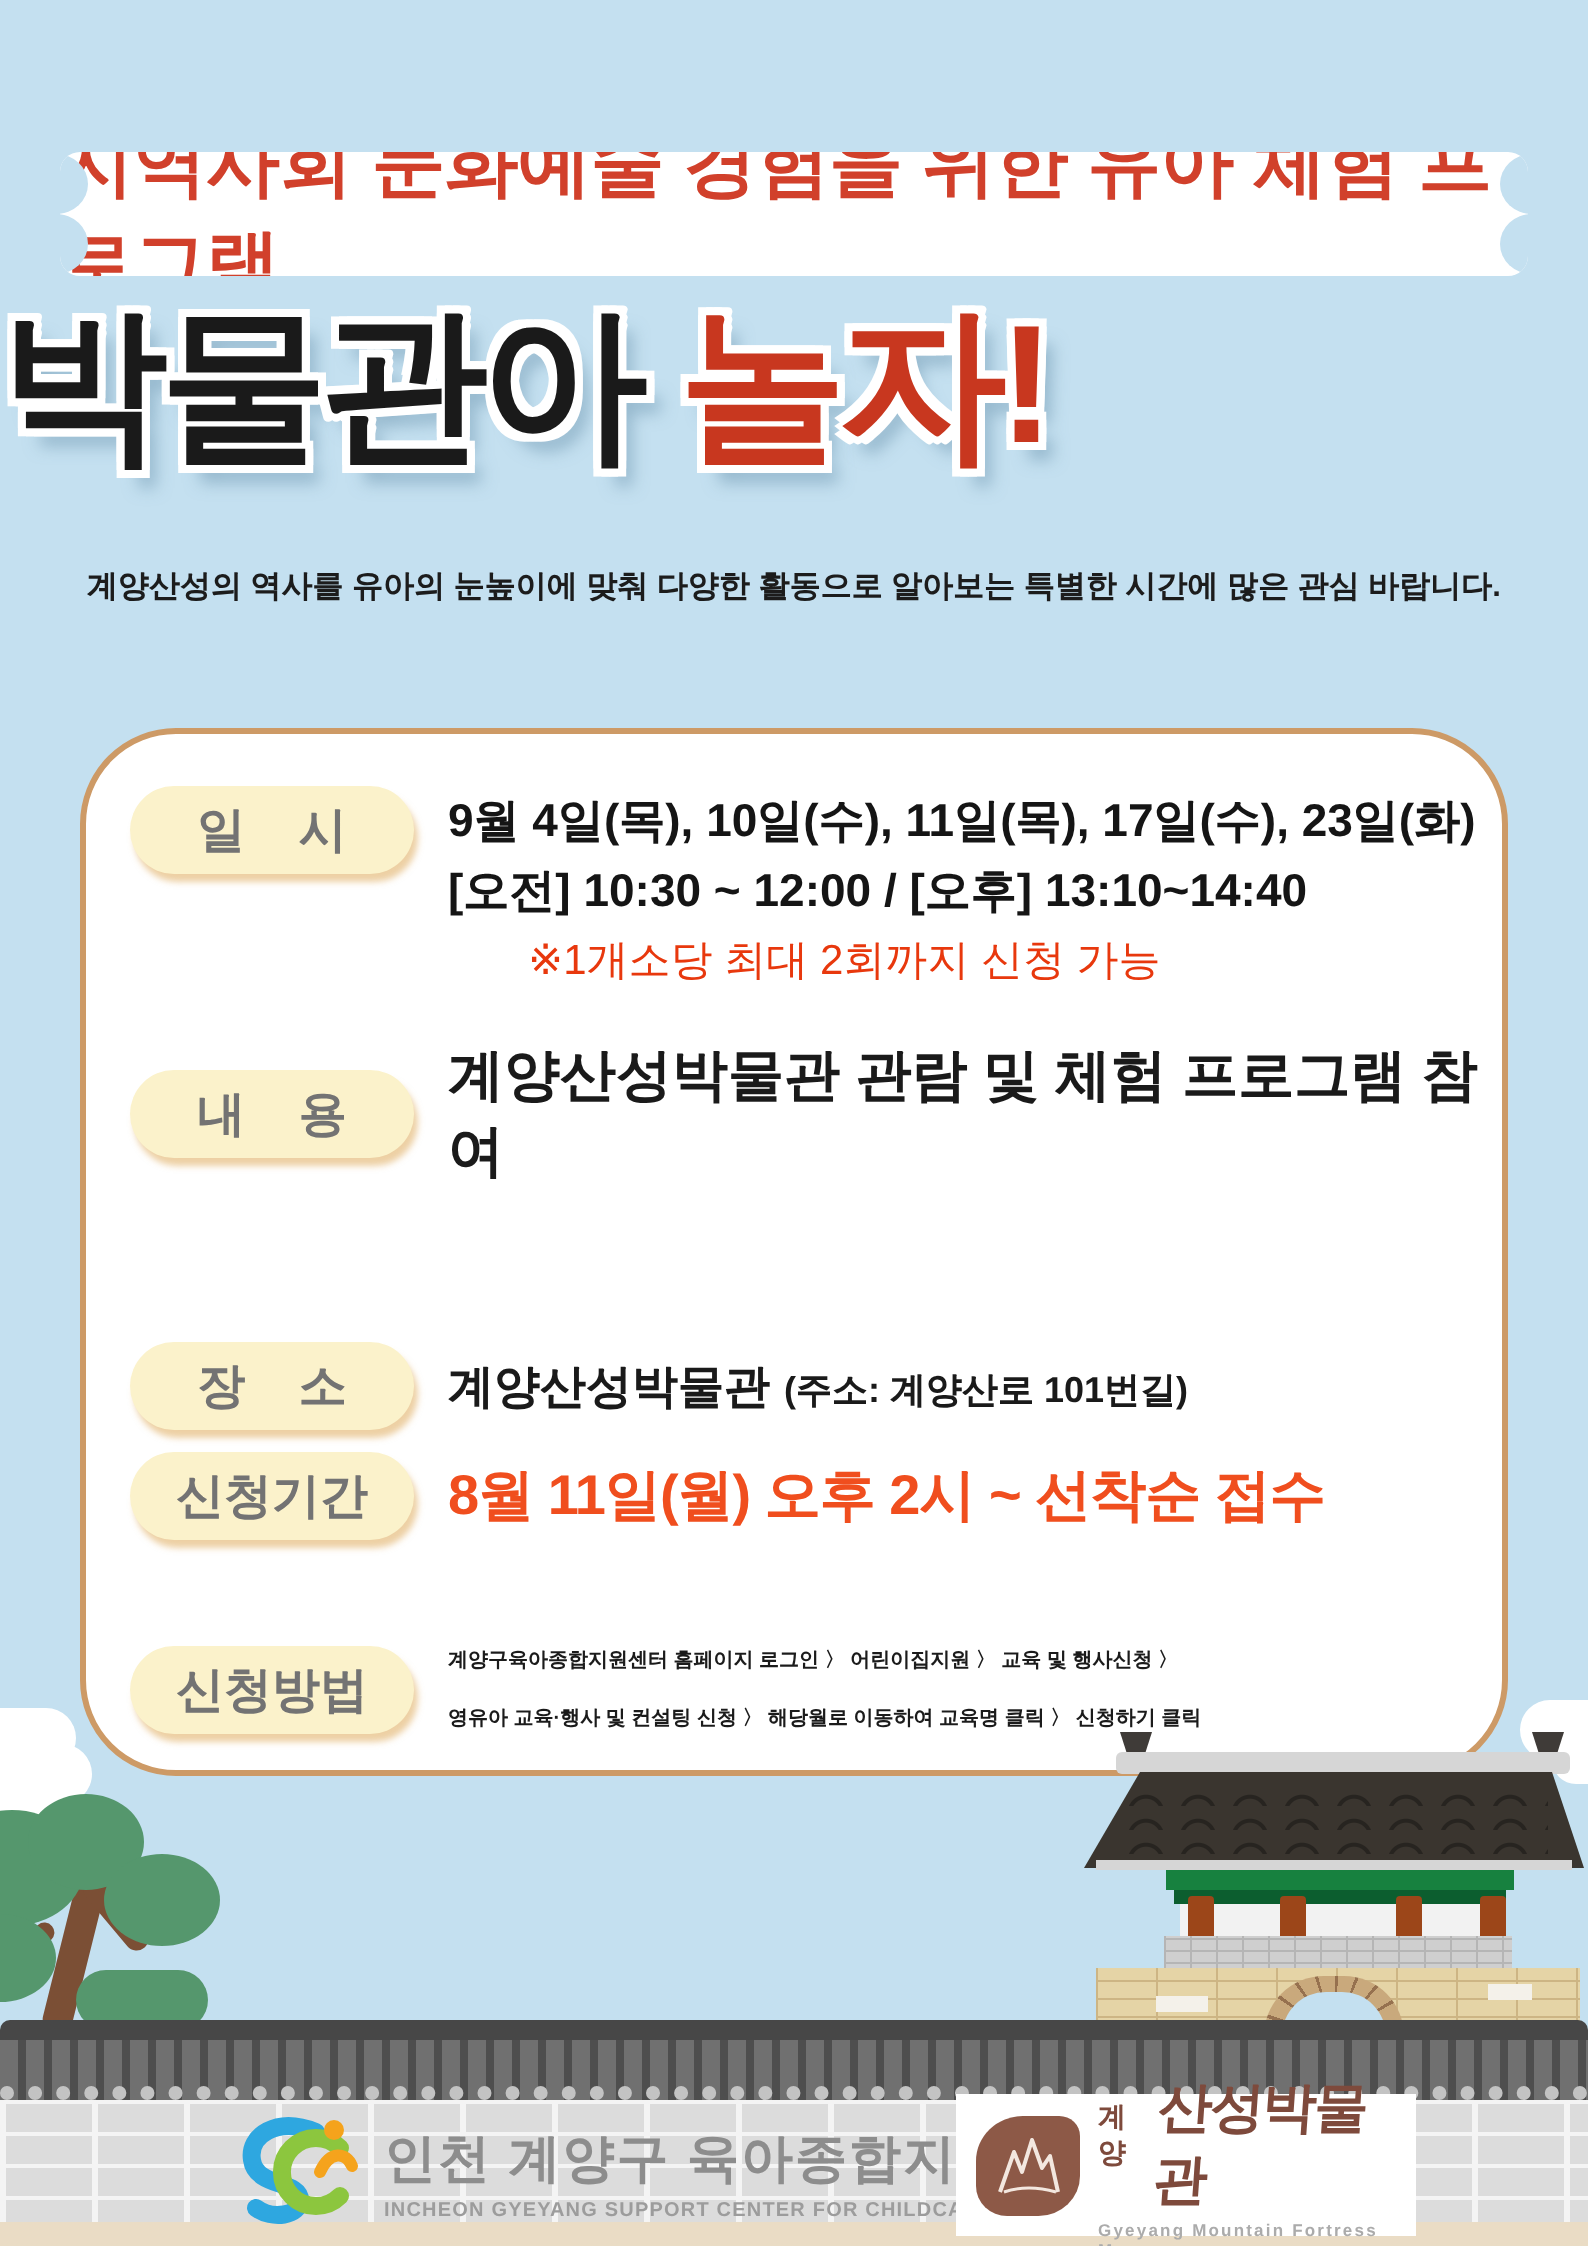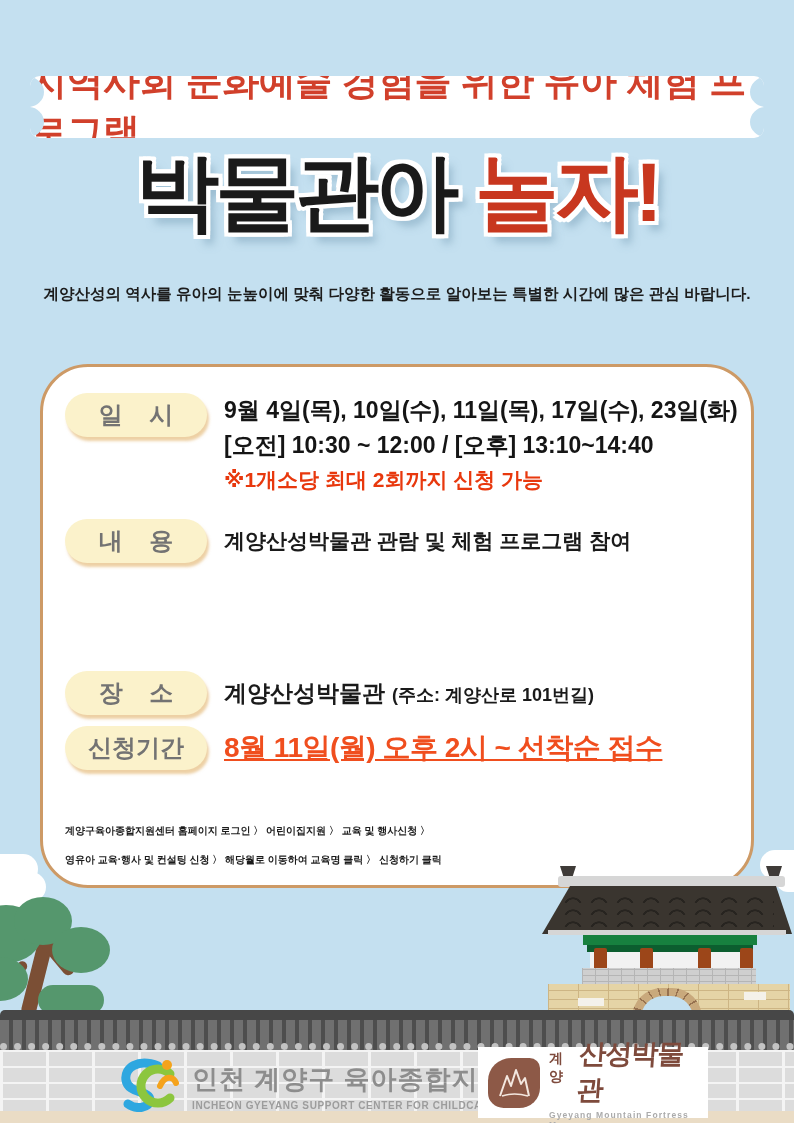--- a/index.html
+++ b/index.html
@@ -9,21 +9,21 @@
     font-family:"Liberation Sans","DejaVu Sans",sans-serif;
     color:#1a1a1a;
   }
   
   .ribbon{position:absolute;left:30px;top:76px;width:734px;height:62px;background:#fff;
     border-radius:10px;display:flex;align-items:center;justify-content:center;overflow:hidden;z-index:2;}
   .notch{position:absolute;width:32px;height:30px;border-radius:50%;background:var(--sky,#C4E0F0);}
   .n1{left:-18px;top:1px}.n2{left:-18px;top:31px}.n3{right:-18px;top:1px}.n4{right:-18px;top:31px}
   .ribbon-text{font-size:37px;font-weight:800;color:var(--ribbon-red,#D1402B);letter-spacing:-.5px;}
   
-  .title{position:absolute;left:0;top:146px;width:100%;text-align:center;z-index:2;
+  .title{position:absolute;left:0;top:146px;width:100%;text-align:left;z-index:2;
     font-size:84px;font-weight:900;letter-spacing:-4px;line-height:1.1;
     text-shadow:4px 0 0 #fff,-4px 0 0 #fff,0 4px 0 #fff,0 -4px 0 #fff,
                 4px 4px 0 #fff,-4px 4px 0 #fff,4px -4px 0 #fff,-4px -4px 0 #fff,
                 7px 9px 8px rgba(110,150,175,.55);}
   .t-ink{color:var(--title-ink,#1a1a1a);}
   .t-red{color:var(--title-red,#C8371F);}
   
   .intro{position:absolute;left:0;top:280px;width:100%;text-align:center;z-index:2;
     font-size:15.5px;font-weight:700;line-height:28px;color:#1c1c1c;}
   
@@ -35,28 +35,28 @@
     display:flex;align-items:center;justify-content:center;font-size:24px;font-weight:800;color:#737373;
     box-shadow:2px 4px 3px rgba(222,170,90,.55);}
   .pill.sp{word-spacing:20px;}
   .r-schedule{top:26px;align-items:flex-start;}
   .r-content{top:152px;}
   .r-target{top:230px;}
   .r-place{top:304px;}
   .r-period{top:359px;}
   .r-method{top:449px;}
   .sched{font-size:23px;font-weight:700;line-height:35px;color:#151515;}
-  .sched-note{font-size:21px;font-weight:700;color:var(--note-red,#E8380D);margin-top:3px;}
-  .content-text{font-size:21px;font-weight:700;}
+  .sched-note{font-size:21px;font-weight:400;color:var(--note-red,#E8380D);margin-top:3px;margin-left:40px;}
+  .content-text{font-size:28px;font-weight:700;}
   .target-text{font-size:21.5px;font-weight:800;}
   .tg-blue{color:var(--target-blue,#2C6FBF);}
   .tg-orange{color:var(--target-orange,#F0561E);}
   .place-name{font-size:23px;font-weight:700;}
   .place-addr{font-size:18px;font-weight:700;margin-left:7px;}
-  .period-text{font-size:28px;font-weight:800;color:var(--period-orange,#F04E1E);letter-spacing:-.5px;text-decoration:underline;}
+  .period-text{font-size:28px;font-weight:800;color:var(--period-orange,#F04E1E);letter-spacing:-.5px;}
   .method{font-size:10px;font-weight:700;line-height:29px;color:#1b1b1b;}
   
   .cl{position:absolute;background:#fff;z-index:1;border-radius:20px;}
   
   .tree{position:absolute;left:0;top:905px;width:135px;height:115px;z-index:2;}
   .leaf{position:absolute;background:#55976D;border-radius:50%;}
   .trunk{position:absolute;background:#7B4F35;border-radius:6px;}
   
   .gate{position:absolute;left:540px;top:864px;width:254px;height:152px;z-index:4;}
   .gate *{position:absolute;}
@@ -156,20 +156,21 @@
       <span class="place-name">계양산성박물관</span><span class="place-addr">(주소: 계양산로 101번길)</span>
     </div>
   </div>
 
   <div class="row r-period center">
     <div class="pill">신청기간</div>
     <div class="period-text">8월 11일(월) 오후 2시 ~ 선착순 접수</div>
   </div>
 
   <div class="row r-method center">
+    <div class="pill">신청방법</div>
     <div>
       <div class="method">계양구육아종합지원센터 홈페이지 로그인 〉 어린이집지원 〉 교육 및 행사신청 〉</div>
       <div class="method">영유아 교육·행사 및 컨설팅 신청 〉 해당월로 이동하여 교육명 클릭 〉 신청하기 클릭</div>
     </div>
   </div>
 
 </div>
 
 <div class="tree">
   <div class="trunk" style="left:30px;top:28px;width:15px;height:84px;transform:rotate(14deg);"></div>

